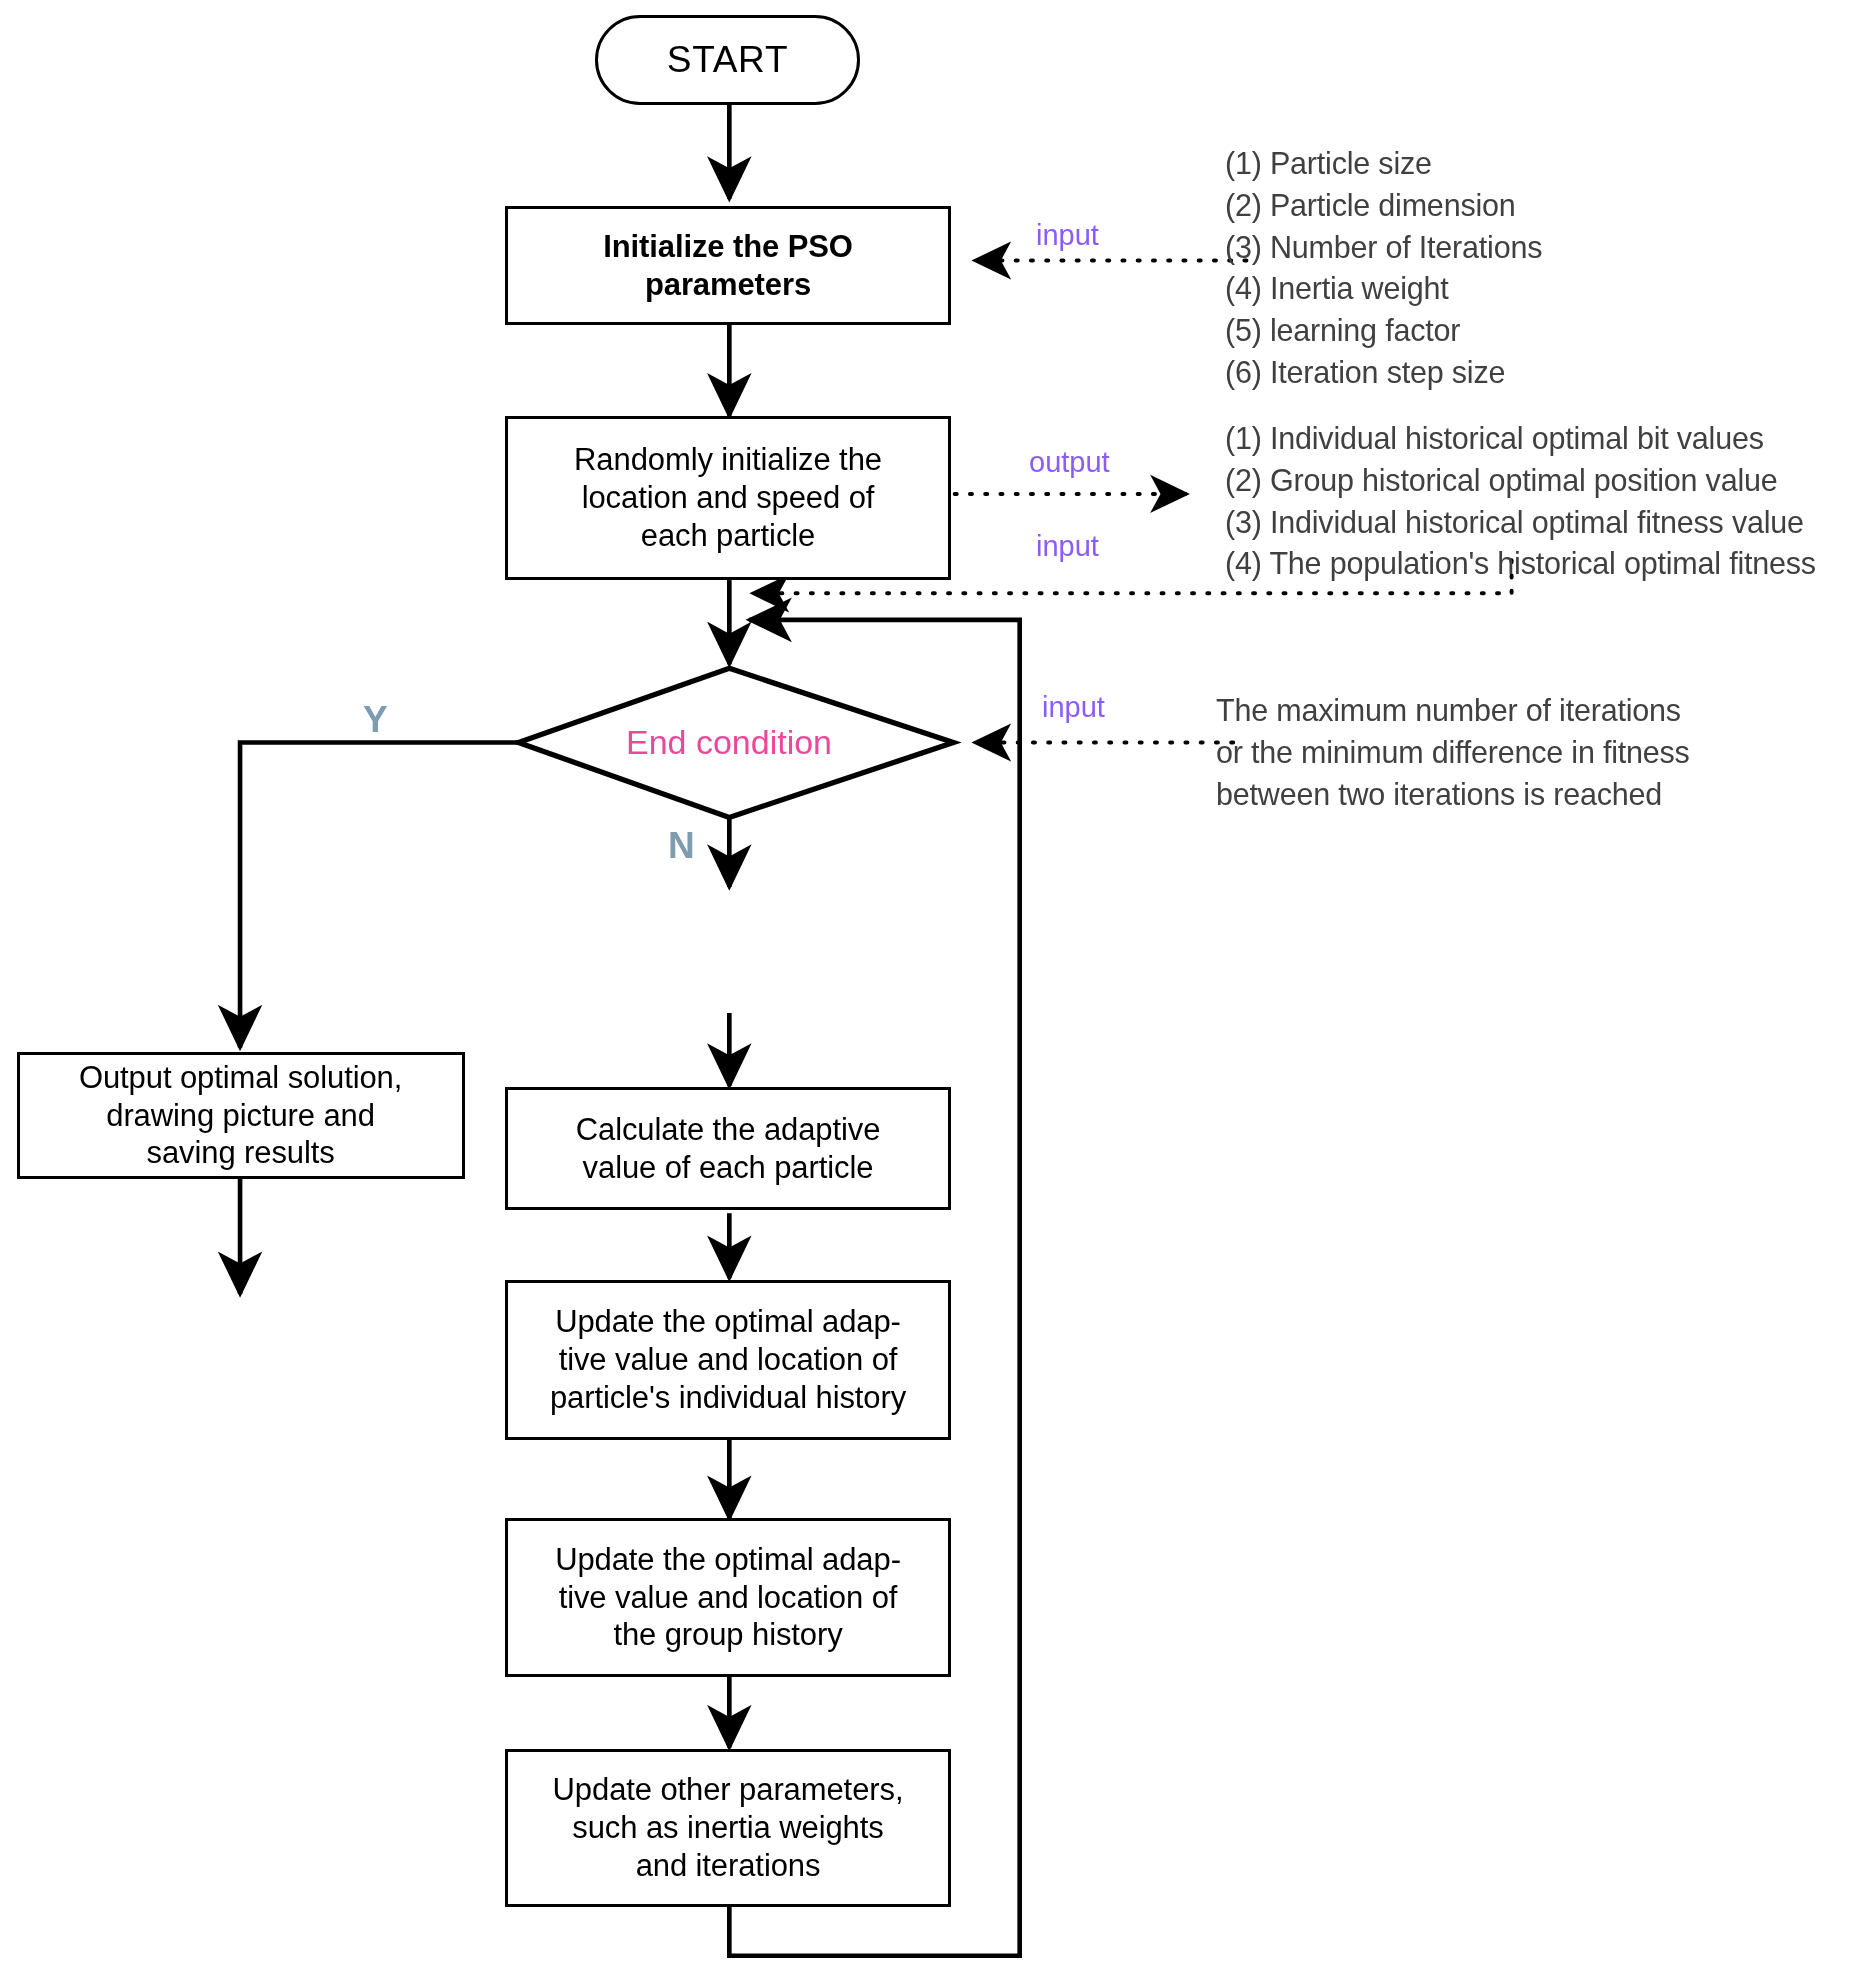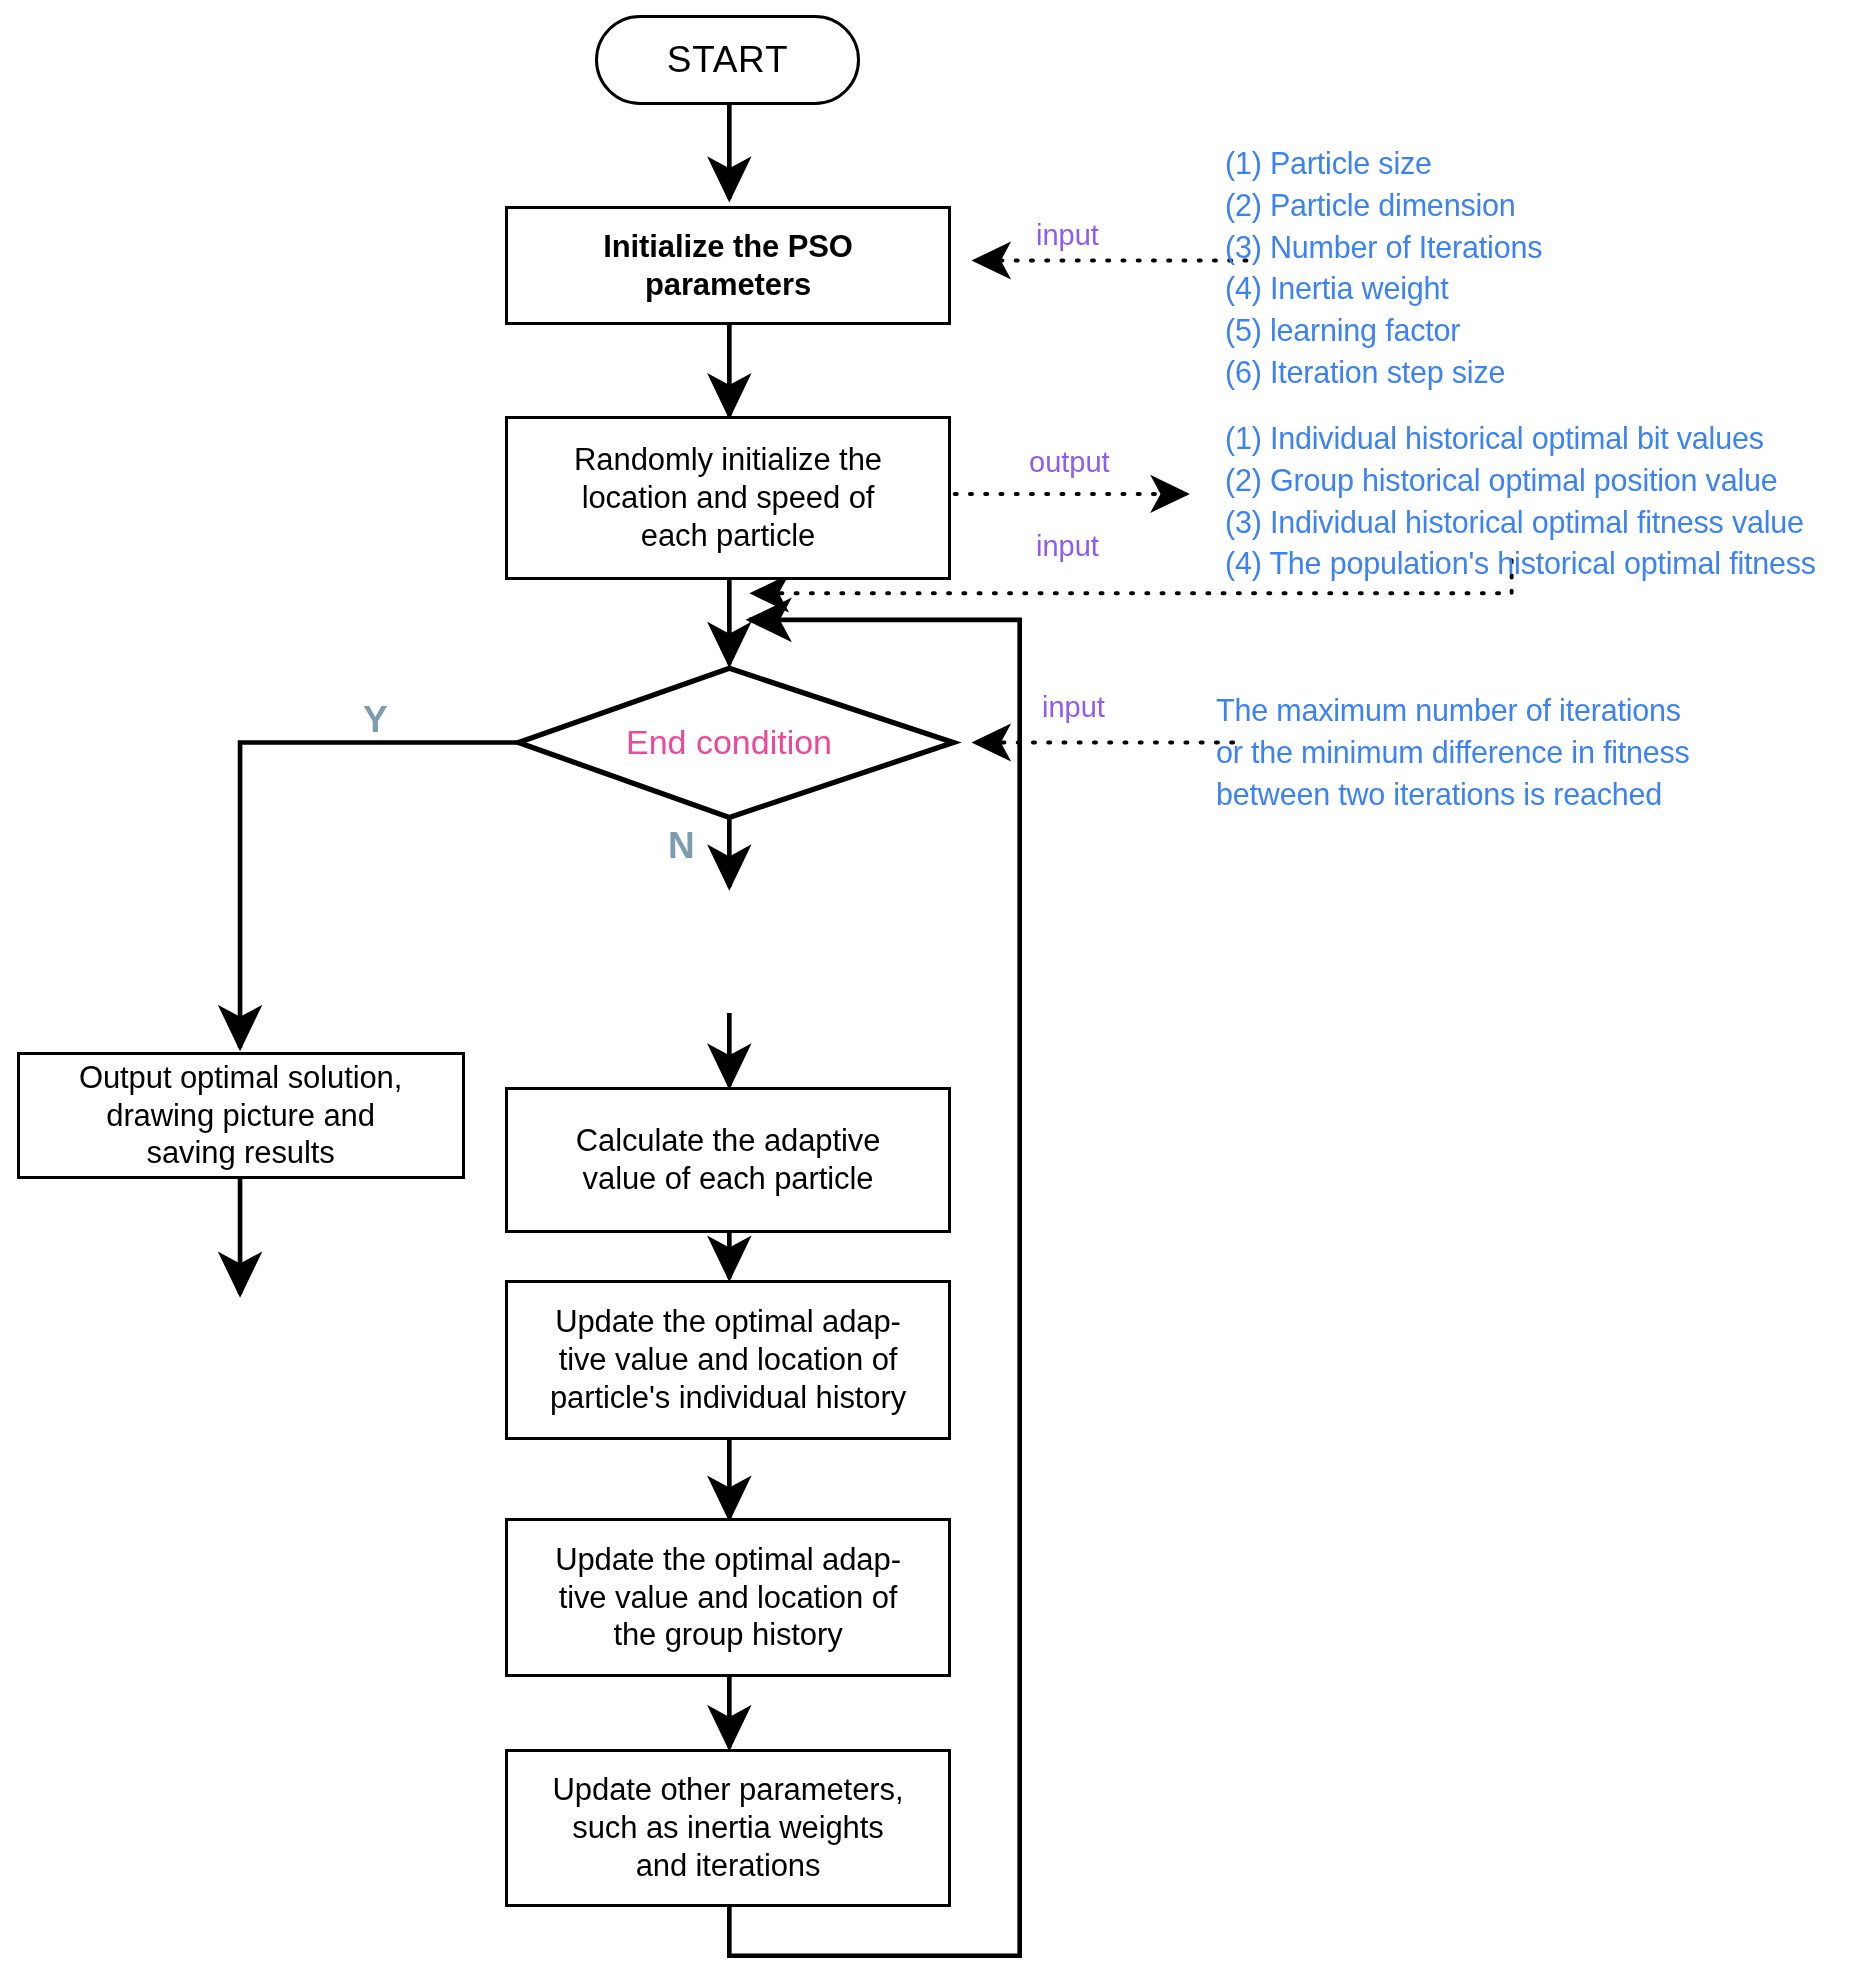--- a/index.html
+++ b/index.html
@@ -41,21 +41,21 @@
     border-radius:63px;
     font-size:37px;
     letter-spacing:0.7px;
   }
   
   .annot{
     position:absolute;
     font-size:30.5px;
     line-height:1.37;
     white-space:pre-line;
-    color:#3b82f6;
+    color:#404040;
     letter-spacing:-0.2px;
   }
   .flowlabel{
     position:absolute;
     font-size:29px;
     color:#8b5cf6;
     letter-spacing:0px;
   }
   .branchlabel{
     position:absolute;
@@ -140,21 +140,21 @@
   </div>
 
   <div class="node" style="left:16.6px; top:1052px; width:448px; height:127px;">
     <span>Output optimal solution,
 drawing picture and
 saving results</span>
   </div>
 
 
 
-  <div class="node" style="left:505px; top:1087px; width:446px; height:146px;">
+  <div class="node" style="left:505px; top:1087px; width:446px; height:123px;">
     <span>Calculate the adaptive
 value of each particle</span>
   </div>
 
   <div class="node" style="left:505px; top:1280px; width:446px; height:160px;">
     <span>Update the optimal adap-
 tive value and location of
 particle's individual history</span>
   </div>
 

